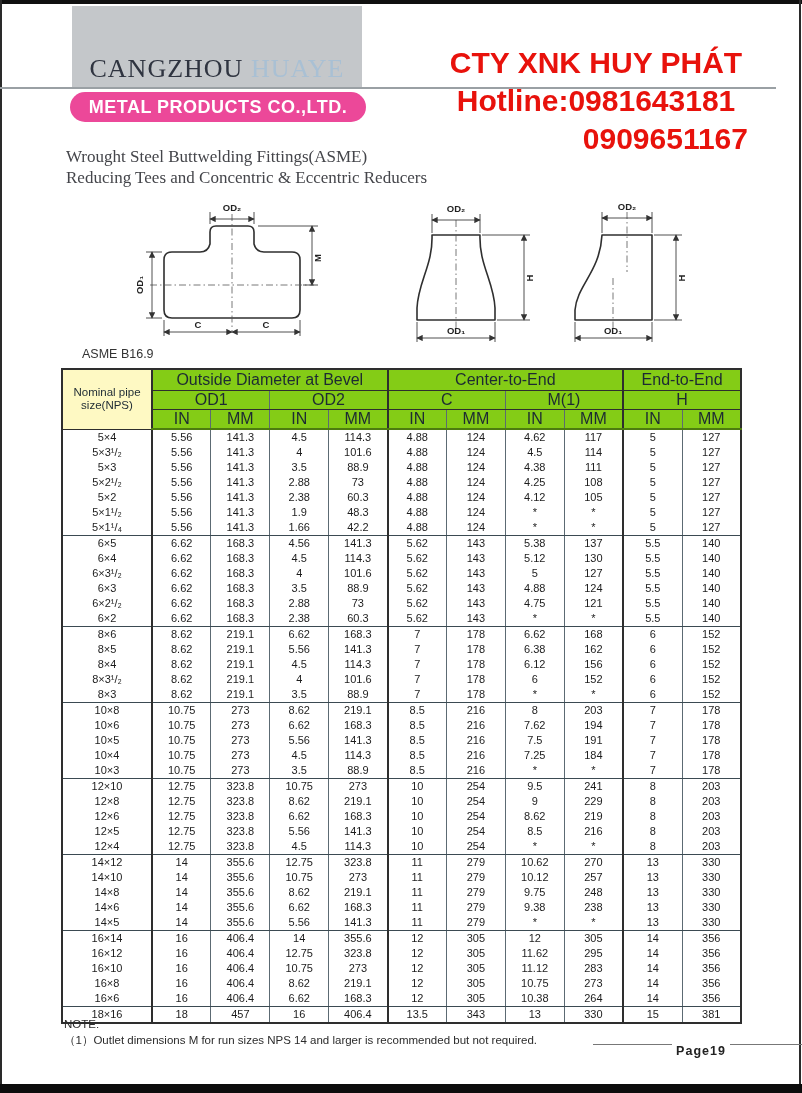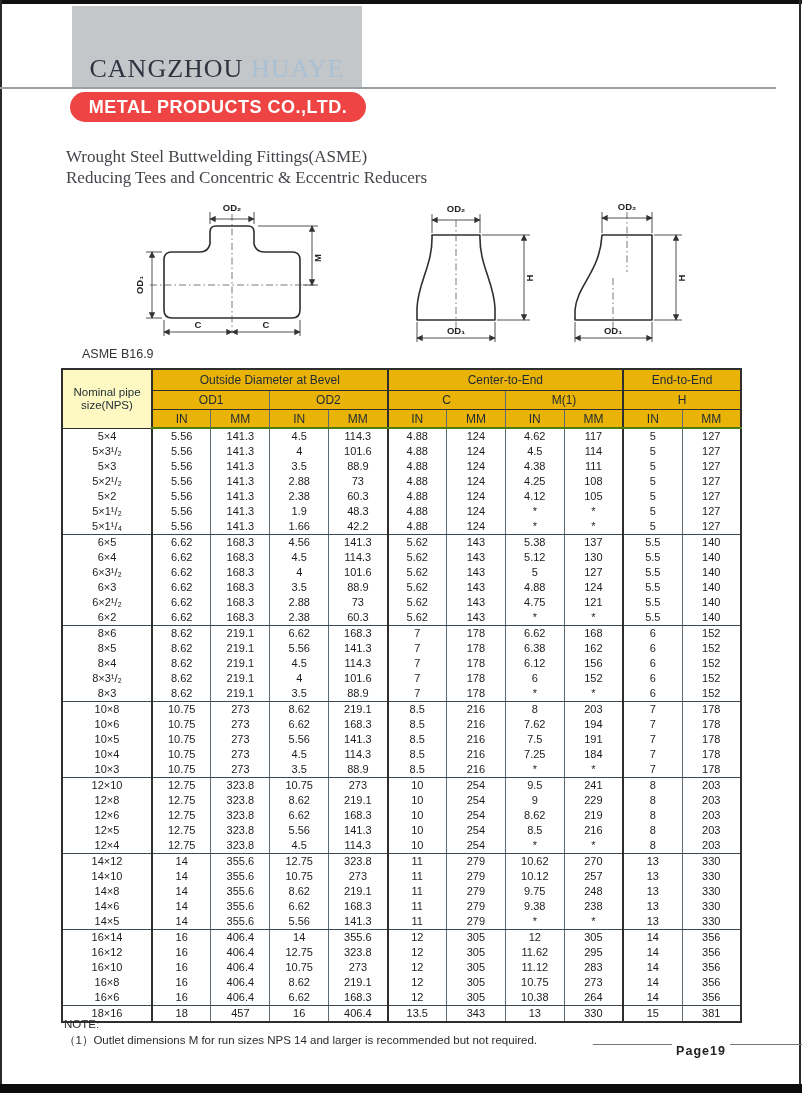--- a/index.html
+++ b/index.html
@@ -14,21 +14,21 @@
   #right-edge{left:799px;top:0;width:2px;height:1086px;background:#2a2a2a;}
 
   
   #logo-box{left:72px;top:6px;width:290px;height:82px;background:#c4c7ca;
             display:flex;align-items:flex-end;justify-content:center;}
   #logo-text{font-family:"Liberation Serif",serif;font-size:26px;letter-spacing:1px;
              padding-bottom:4px;white-space:nowrap;}
   #logo-text .dark{color:#2f3440;}
   #logo-text .light{color:#a9c0d4;}
   #header-rule{left:0;top:87px;width:776px;height:2px;background:#9aa0a4;}
-  #brand-pill{left:70px;top:92px;width:296px;height:30px;background:#ef4444;border-radius:16px;
+  #brand-pill{left:70px;top:92px;width:296px;height:30px;background:#ec4899;border-radius:16px;
               color:#fff;font-size:18px;font-weight:bold;letter-spacing:.5px;
               display:flex;align-items:center;justify-content:center;white-space:nowrap;}
 
   
   #overlay{left:396px;top:44px;width:400px;color:#e8120c;font-weight:bold;
            font-size:30px;line-height:38px;white-space:nowrap;}
   #overlay .l1,#overlay .l2{text-align:center;}
   #overlay .l3{text-align:right;padding-right:48px;}
 
   
@@ -40,21 +40,21 @@
   #std-label{left:64px;top:347px;font-size:12.5px;color:#333;margin-left:18px;}
 
   
   #tbl-wrap{left:61px;top:368px;width:683px;}
   table{border-collapse:collapse;width:681px;table-layout:fixed;
         font-family:"Liberation Sans",sans-serif;border:2px solid #2e2e2e;}
   col.c-nps{width:90px;}
   th,td{border-left:1px solid #5c6a73;text-align:center;padding:0;font-weight:normal;
         overflow:hidden;white-space:nowrap;}
   th.mj,td.mj{border-left:2px solid #2e2e2e;}
-  thead th{background:#eab308;color:#1d2a33;font-size:12px;}
+  thead th{background:#84cc16;color:#1d2a33;font-size:16px;}
   thead tr.gr th{height:20px;border-bottom:1px solid #2e2e2e;}
   thead tr.sub th{height:18px;border-bottom:1px solid #2e2e2e;}
   thead tr.unit th{height:17px;border-bottom:2px solid #4d7c0f;}
   thead th.nps-h{background:#fef9c3;font-size:11.5px;line-height:13px;padding:2px 6px;
                  white-space:normal;border-bottom:2px solid #2e2e2e;}
   tbody td{height:15px;font-size:11px;color:#1c1c1c;line-height:15px;}
   tbody tr.gend td{border-bottom:1.5px solid #3b4a52;}
   tbody td.nps{font-size:11px;}
 
   
@@ -77,20 +77,25 @@
   <div class="abs" id="top-bar"></div>
   <div class="abs" id="left-edge"></div>
   <div class="abs" id="right-edge"></div>
 
   <div class="abs" id="logo-box">
     <div id="logo-text"><span class="dark">CANGZHOU</span><span class="dark">&nbsp;</span><span class="light">HUAYE</span></div>
   </div>
   <div class="abs" id="header-rule"></div>
   <div class="abs" id="brand-pill">METAL PRODUCTS CO.,LTD.</div>
 
+  <div class="abs" id="overlay">
+    <div class="l1">CTY XNK HUY PHÁT</div>
+    <div class="l2">Hotline:0981643181</div>
+    <div class="l3">0909651167</div>
+  </div>
 
   <div class="abs" id="title">
     <div>Wrought Steel Buttwelding Fittings(ASME)</div>
     <div>Reducing Tees and Concentric &amp; Eccentric Reducers</div>
   </div>
 
   <svg class="abs" id="diagrams" viewBox="0 0 683 172" xmlns="http://www.w3.org/2000/svg">
     <defs>
       <marker id="arr" viewBox="0 0 10 10" refX="9" refY="5" markerWidth="7" markerHeight="7" orient="auto-start-reverse">
           <path d="M0,0 L10,5 L0,10 z" fill="#333"></path>

